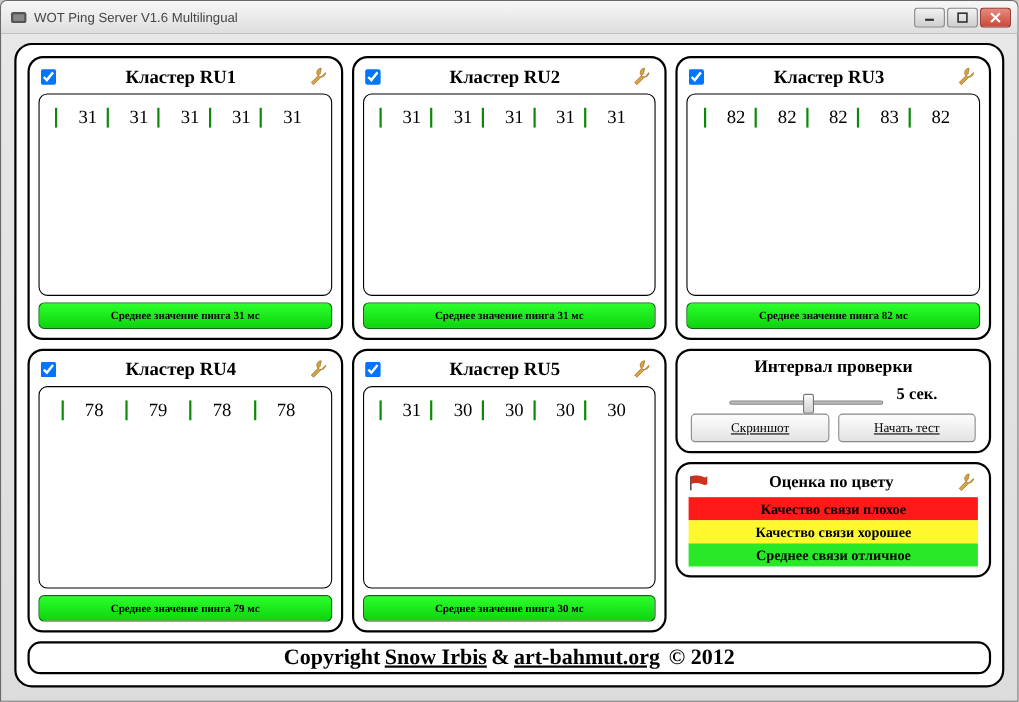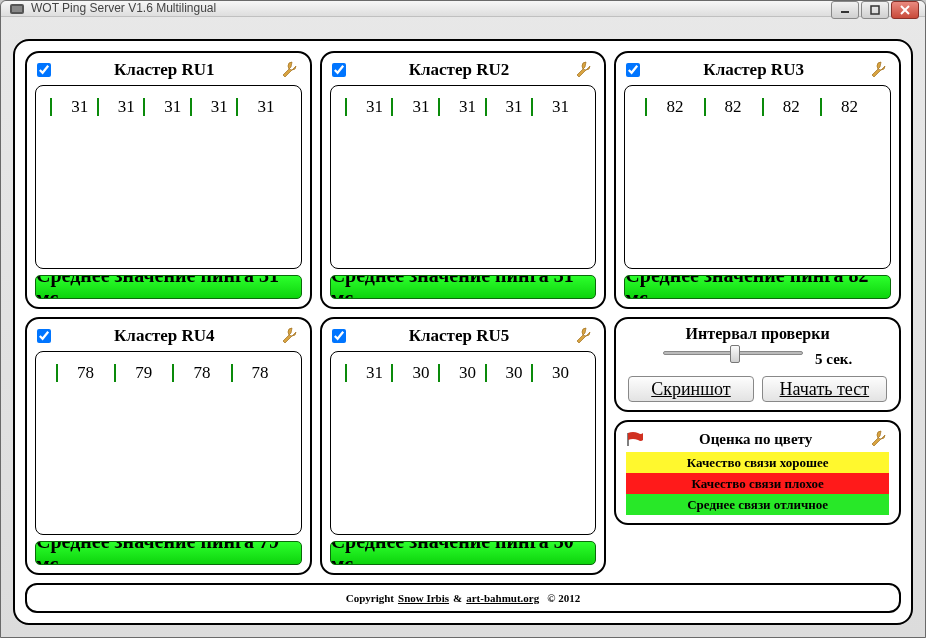--- a/index.html
+++ b/index.html
@@ -5,25 +5,25 @@
   * { box-sizing: border-box; }
   html, body { margin: 0; padding: 0; font-family: "Times New Roman", serif; background: #d8d8d8; }
   
   .window {
     width: 926px; height: 638px; position: relative;
     background: linear-gradient(#e8e8e8, #dcdcdc);
     border: 1px solid #6a6a6a; border-radius: 6px 6px 0 0;
     box-shadow: 0 4px 20px rgba(0,0,0,0.4);
   }
   .titlebar {
-    height: 16px;
+    height: 30px;
     background: linear-gradient(#f7f7f7, #dedede);
     border-bottom: 1px solid #c0c0c0;
     border-radius: 6px 6px 0 0;
-    display: flex; padding: 0 6px 0 8px;
+    display: flex; align-items: center; padding: 0 6px 0 8px;
   }
   .titlebar .icon { width: 16px; height: 16px; margin-right: 6px; }
   .titlebar .icon svg { display:block; }
   .titlebar .title { font-family: "Segoe UI", sans-serif; font-size: 12px; color: #444; flex: 1; }
   .win-controls { display: flex; gap: 2px; }
   .win-btn {
     width: 28px; height: 18px; border: 1px solid #888; border-radius: 3px;
     background: linear-gradient(#f2f2f2, #cfcfcf);
     display: flex; align-items: center; justify-content: center;
   }
@@ -71,61 +71,61 @@
     position: absolute; left: 0; top: 0; bottom: 0;
     background: linear-gradient(#2eff2e, #0dd40d);
     border: 1px solid #0a8a0a;
   }
   .ping-val { font-size: 17px; width: 30px; text-align: right; }
   
   .avg-bar {
     margin-top: 6px; height: 24px; border: 1px solid #0a6a0a; border-radius: 5px;
     background: linear-gradient(#2cff2c, #0dd40d);
     display: flex; align-items: center; justify-content: center;
-    font-size: 20px; font-weight: bold; color: #000;
+    font-size: 10px; font-weight: bold; color: #000;
     overflow: hidden;
   }
   
   .side-col { display: flex; flex-direction: column; gap: 8px; }
   
   .interval-panel .panel-title { font-size: 16px; }
-  .slider-row { display:flex; align-items:flex-start; justify-content:center; gap:12px; padding: 4px 10px 8px 10px; }
+  .slider-row { display:flex; align-items:flex-end; justify-content:center; gap:12px; padding: 4px 10px 8px 10px; }
   .slider {
     width: 140px; height: 4px; background: #bbb; position: relative; border-radius: 2px;
     border: 1px solid #888;
   }
   .slider-thumb {
     position: absolute; left: 48%; top: -7px; width: 10px; height: 18px;
     background: linear-gradient(#fafafa,#d0d0d0); border: 1px solid #777; border-radius: 2px;
   }
   .slider-label { font-size: 15px; font-weight: bold; }
   .btn-row { display: flex; gap: 8px; justify-content: center; padding: 0 4px; }
   .btn {
     flex:1; height: 26px; border: 1px solid #888; border-radius: 4px;
     background: linear-gradient(#fdfdfd,#e3e3e3);
-    font-family: "Times New Roman", serif; font-size: 18px;
+    font-family: "Times New Roman", serif; font-size: 12px;
     display: flex; align-items: center; justify-content: center;
     cursor: pointer; text-decoration: underline; color: #000;
   }
   
   .legend-panel .panel-header { padding-bottom: 2px; }
   .legend-row {
     height: 21px; display:flex; align-items:center; justify-content:center;
     font-size: 13px; font-weight: bold; color:#000; margin: 0 2px;
   }
   .legend-red    { background: #ff1a1a; }
   .legend-yellow { background: #fff82e; }
   .legend-green  { background: #28e828; }
   .flag { width: 18px; height: 14px; }
   
   .copyright {
     grid-column: 1 / -1;
     border: 2px solid #000; border-radius: 12px;
     height: 30px; display:flex; align-items:center; justify-content:center;
-    font-size: 11px; font-weight: bold;
+    font-size: 20px; font-weight: bold;
   }
   .copyright a { color: #000000; text-decoration: underline; margin: 0 4px; }
 </style>
 </head>
 <body>
 
 <div class="window">
   <div class="titlebar">
     <span class="icon">
       <svg width="16" height="16" viewBox="0 0 16 16">
@@ -270,20 +270,26 @@
             <div class="ping-row">
               <div class="bar-track">
                 <div class="bar-fill" style="width:12%"></div>
               </div>
               <div class="ping-val">82</div>
             </div>
             <div class="ping-row">
               <div class="bar-track">
                 <div class="bar-fill" style="width:12%"></div>
               </div>
+              <div class="ping-val">83</div>
+            </div>
+            <div class="ping-row">
+              <div class="bar-track">
+                <div class="bar-fill" style="width:12%"></div>
+              </div>
               <div class="ping-val">82</div>
             </div>
           </div>
           <div class="avg-bar">Среднее значение пинга 82 мс</div>
         </div>
         <div class="panel">
           <div class="panel-header">
             <input type="checkbox" checked="" style="">
             <span class="panel-title">Кластер RU4</span>
             <span class="wrench">
@@ -386,22 +392,22 @@
                   <line x1="2" y1="1" x2="2" y2="14" stroke="#555" stroke-width="1.5"></line>
                   <path d="M2 1 Q7 -1 12 1 Q15 3 17 1 L17 8 Q15 10 12 8 Q7 6 2 8 Z" fill="#d03020"></path>
                 </svg></span>
               <span class="panel-title" style="font-size:15px">Оценка по цвету</span>
               <span class="wrench">
                 <svg width="22" height="22" viewBox="0 0 22 22">
                   <path d="M14 3 a4 4 0 1 0 4 4 l-3 3 -8 8 -2-2 8-8 z" fill="#d9a441" stroke="#a07020" stroke-width="0.7"></path>
                 </svg>
               </span>
             </div>
+            <div class="legend-row legend-red">Качество связи плохое</div>
             <div class="legend-row legend-yellow">Качество связи хорошее</div>
-            <div class="legend-row legend-red">Качество связи плохое</div>
             <div class="legend-row legend-green">Среднее связи отличное</div>
           </div>
         </div>
         <div class="copyright">
           <span>Copyright</span>
           <a href="#">Snow Irbis</a>
           <span>&amp;</span>
           <a href="#">art-bahmut.org</a>
           <span style="margin-left:4px">© 2012</span>
         </div>

